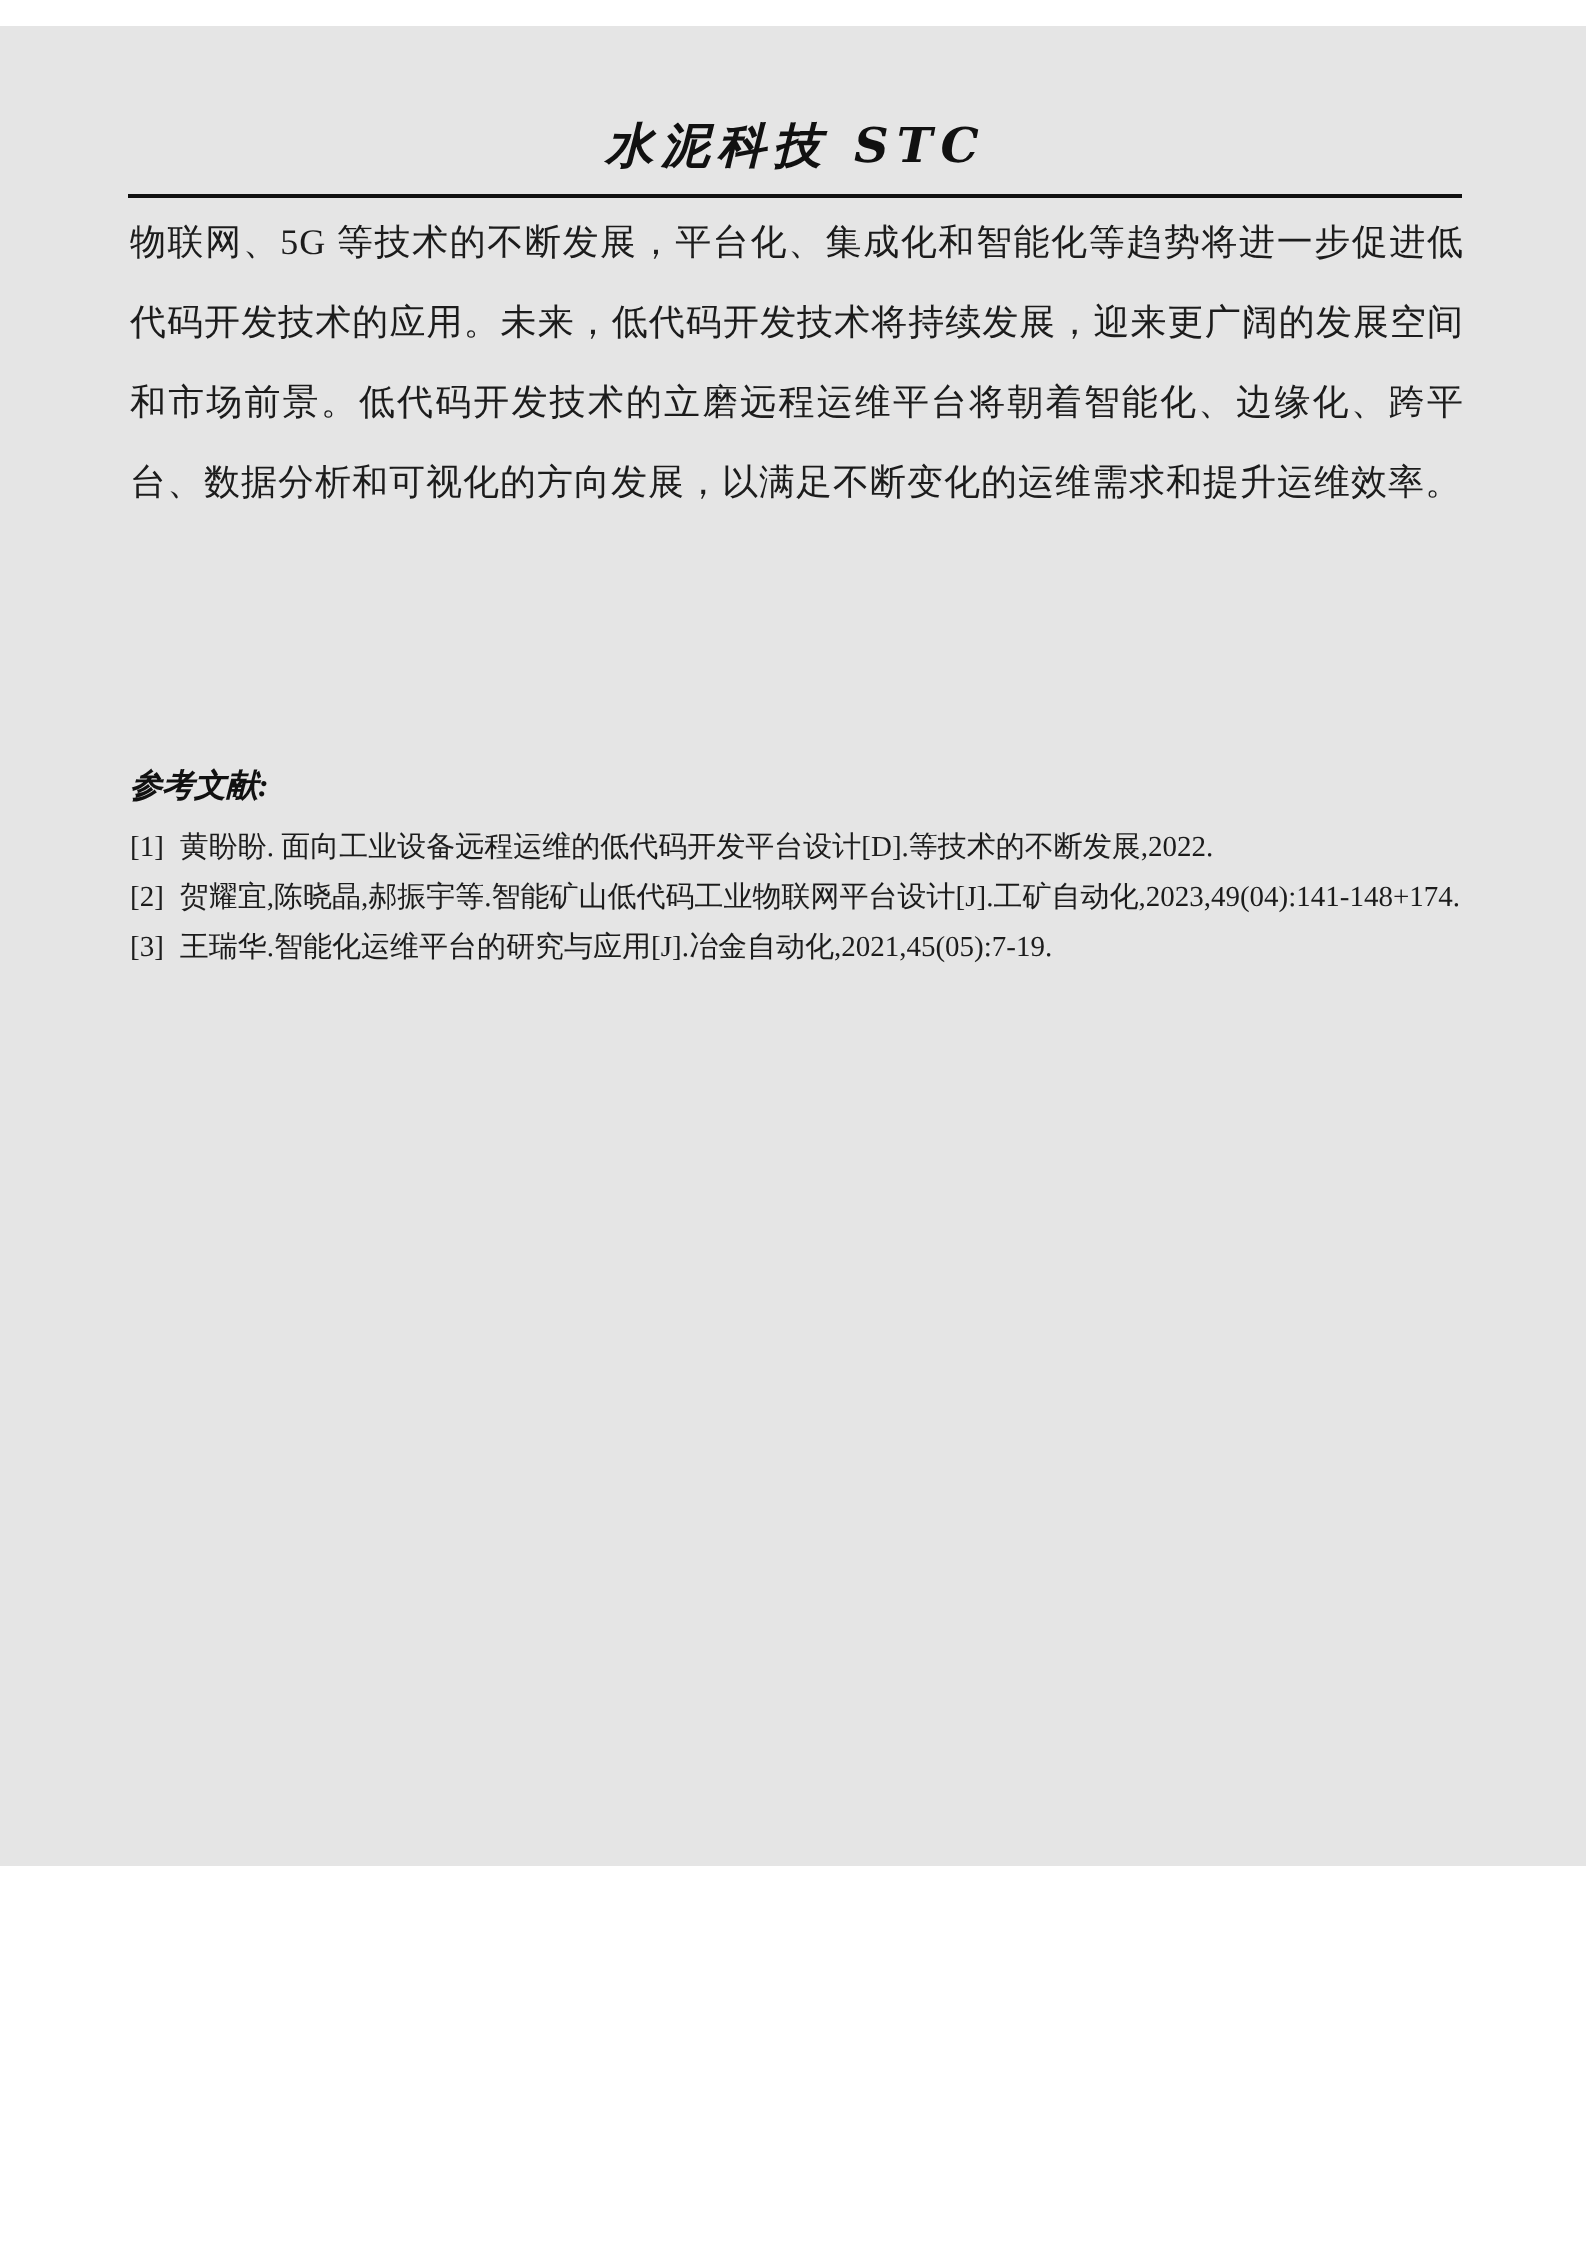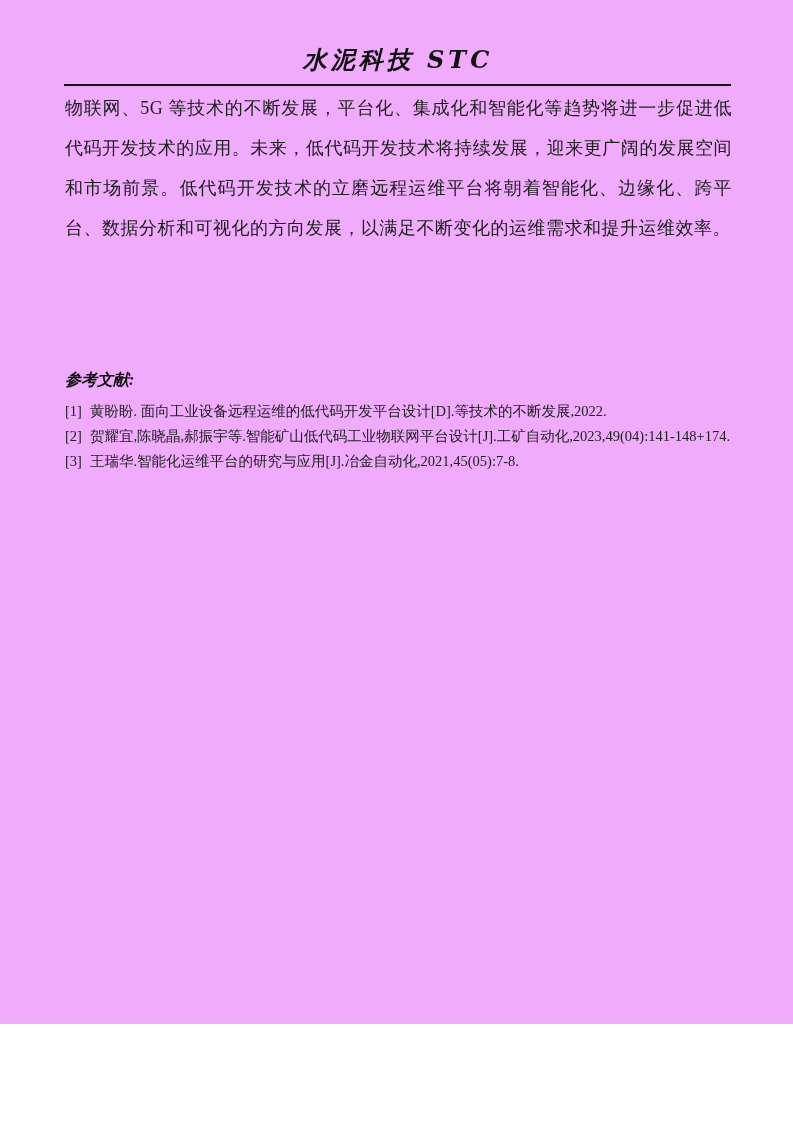--- a/index.html
+++ b/index.html
@@ -4,23 +4,23 @@
 <style>
   * { margin: 0; padding: 0; box-sizing: border-box; }
   html, body { background: #ffffff; }
   body {
     font-family: "Liberation Serif", "DejaVu Serif", serif;
     color: #1a1a1a;
   }
   .page {
     position: relative;
     width: 793px;
-    height: 1024px;
-    margin: 0 auto;
-    background: #f0abfc;
+    height: 920px;
+    margin: 13px auto;
+    background: #e5e5e5;
     overflow: hidden;
   }
 
   
   .journal-header {
     position: absolute;
     top: 44px;
     left: 65px;
     width: 666px;
     text-align: center;
@@ -133,21 +133,21 @@
       <span class="reference-text">黄盼盼. 面向工业设备远程运维的低代码开发平台设计[D].等技术的不断发展,2022.</span>
     </div>
 
     <div class="reference-item">
       <span class="reference-label">[2]</span>
       <span class="reference-text">贺耀宜,陈晓晶,郝振宇等.智能矿山低代码工业物联网平台设计[J].工矿自动化,2023,49(04):141-148+174.</span>
     </div>
 
     <div class="reference-item">
       <span class="reference-label">[3]</span>
-      <span class="reference-text">王瑞华.智能化运维平台的研究与应用[J].冶金自动化,2021,45(05):7-8.</span>
+      <span class="reference-text">王瑞华.智能化运维平台的研究与应用[J].冶金自动化,2021,45(05):7-19.</span>
     </div>
   </div>
 
   <svg class="footer-rule" viewBox="0 0 668 10" preserveAspectRatio="none" xmlns="http://www.w3.org/2000/svg">
     <polygon fill="#0d0d0d" points="0,4.6 90,3.2 210,2.2 330,1.2 470,1.6 580,3.0 668,4.0 668,5.8 575,5.6 460,7.6 320,8.2 200,7.4 90,6.0 0,6.2"></polygon>
   </svg>
 
   <div class="footer-row">
     <span class="footer-page-number">23</span>
     <span class="footer-issue">2023.No.2</span>

